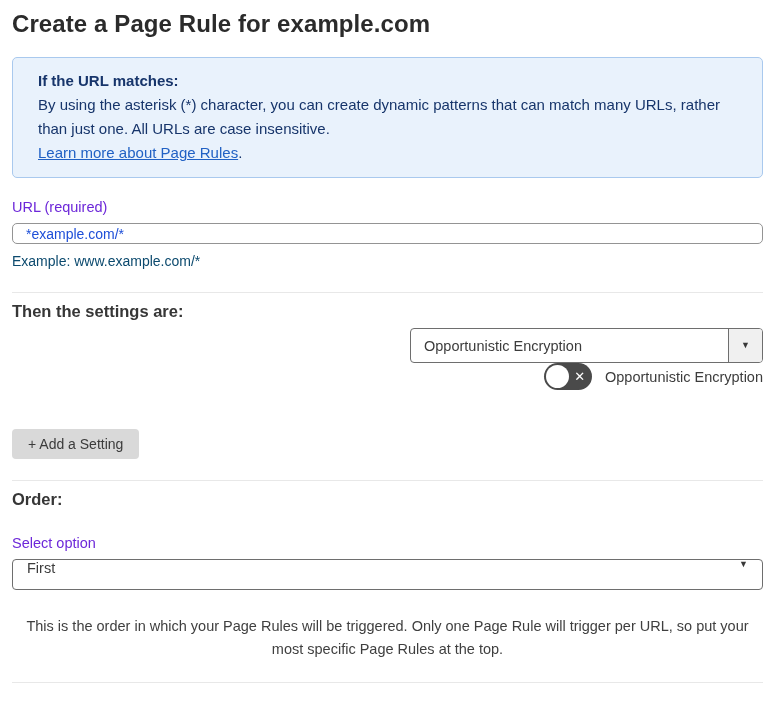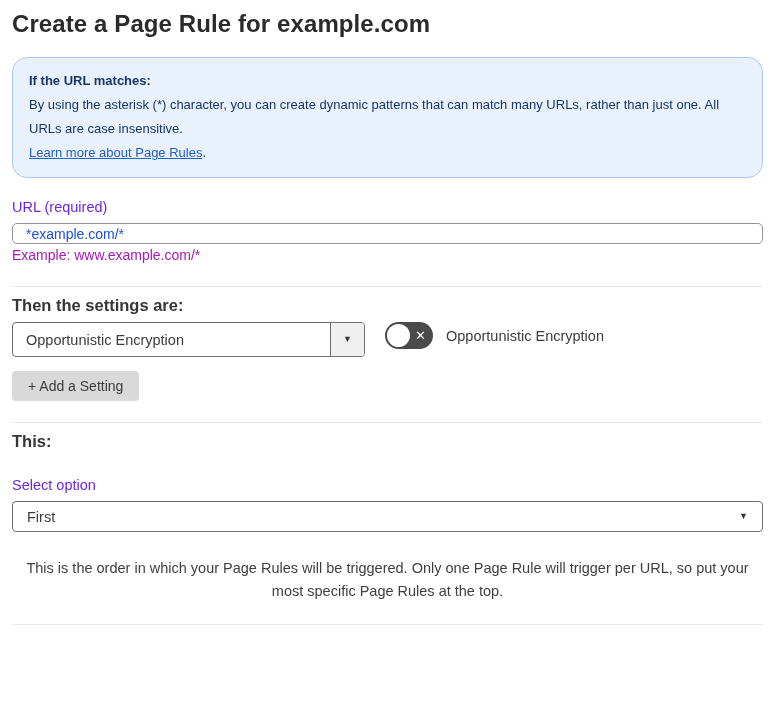--- a/index.html
+++ b/index.html
@@ -24,59 +24,59 @@
     overflow:hidden;
   }
   h1.page-title{
     font-size:24px;line-height:26px;font-weight:bold;color:#2b2b2b;
     letter-spacing:.1px;
   }
   .info-box{
     margin-top:20px;
     background:var(--info-bg);
     border:1px solid var(--info-border);
-    border-radius:15px;
-    padding:11px 16px 12px 16px;
+    border-radius:5px;
+    padding:11px 16px 12px 25px;
     color:var(--info-text);
-    font-size:13px;line-height:24px;
+    font-size:15px;line-height:24px;
   }
   .info-heading{font-weight:bold;}
   .info-link{color:var(--link);text-decoration:underline;cursor:pointer;}
   .field-label{
     display:block;
     margin-top:20px;
     font-size:14.5px;color:#6d28d9;line-height:18px;
   }
   .text-input{
     margin-top:7px;
     width:751px;height:21px;
     border:1px solid var(--border-input);
     border-radius:5px;
     padding:0 13px;
     font-family:"Liberation Sans","DejaVu Sans",sans-serif;
     font-size:14px;color:#1d4ed8;
     outline:none;
     display:block;
   }
   .helper{
-    margin-top:1px;
-    font-size:14px;color:#a21caf;line-height:20px;
+    margin-top:7px;
+    font-size:14px;color:#0c4a6e;line-height:20px;
   }
   .divider{
     border:none;border-top:1px solid var(--divider);
     margin-top:21px;
   }
   h2.section-heading{
     margin-top:8px;
     font-size:16.5px;font-weight:bold;color:#363636;line-height:20px;
   }
   .label-mt{margin-top:25px;}
   .setting-row{
     margin-top:7px;
-    display:flex;align-items:flex-start;
+    display:flex;align-items:flex-end;flex-direction:column;
   }
   .dropdown{
     width:353px;height:35px;
     border:1px solid var(--border-dark);
     border-radius:4px;
     display:flex;align-items:stretch;
     background:#fff;
     cursor:pointer;
     overflow:hidden;
   }
@@ -123,27 +123,27 @@
     font-family:"Liberation Sans","DejaVu Sans",sans-serif;
     border:none;border-radius:4px;
     font-size:14px;
     cursor:pointer;
   }
   .gray-btn{
     background:var(--gray-button);
     color:#3b3b3b;
     height:30px;padding:0 16px;
   }
-  .add-btn{margin-top:14px;}
+  .add-btn{margin-top:39px;}
   .select{
     margin-top:7px;
     width:751px;height:31px;
     border:1px solid var(--border-dark);
     border-radius:4px;
-    display:flex;align-items:center;justify-content:space-between;
+    display:flex;justify-content:space-between;
     padding:0 14px;
     font-size:14.5px;color:#3c3c3c;
     background:#fff;cursor:pointer;
   }
   .help-wide{
     margin-top:25px;
     font-size:14.5px;color:#3f3f3f;line-height:23px;
     max-width:751px;
     text-align:center;
   }
@@ -183,21 +183,21 @@
         <span class="x-glyph">✕</span>
       </div>
       <span class="toggle-label">Opportunistic Encryption</span>
     </div>
   </div>
 
   <button class="gray-btn add-btn">+ Add a Setting</button>
 
   <hr class="divider">
 
-  <h2 class="section-heading">This:</h2>
+  <h2 class="section-heading">Order:</h2>
 
   <label class="field-label label-mt">Select option</label>
 
   <div class="select">
     <span>First</span>
     <span class="caret">▼</span>
   </div>
 
   <div class="help-wide">This is the order in which your Page Rules will be triggered. Only one Page Rule will trigger per URL, so put your most specific Page Rules at the top.</div>
 

